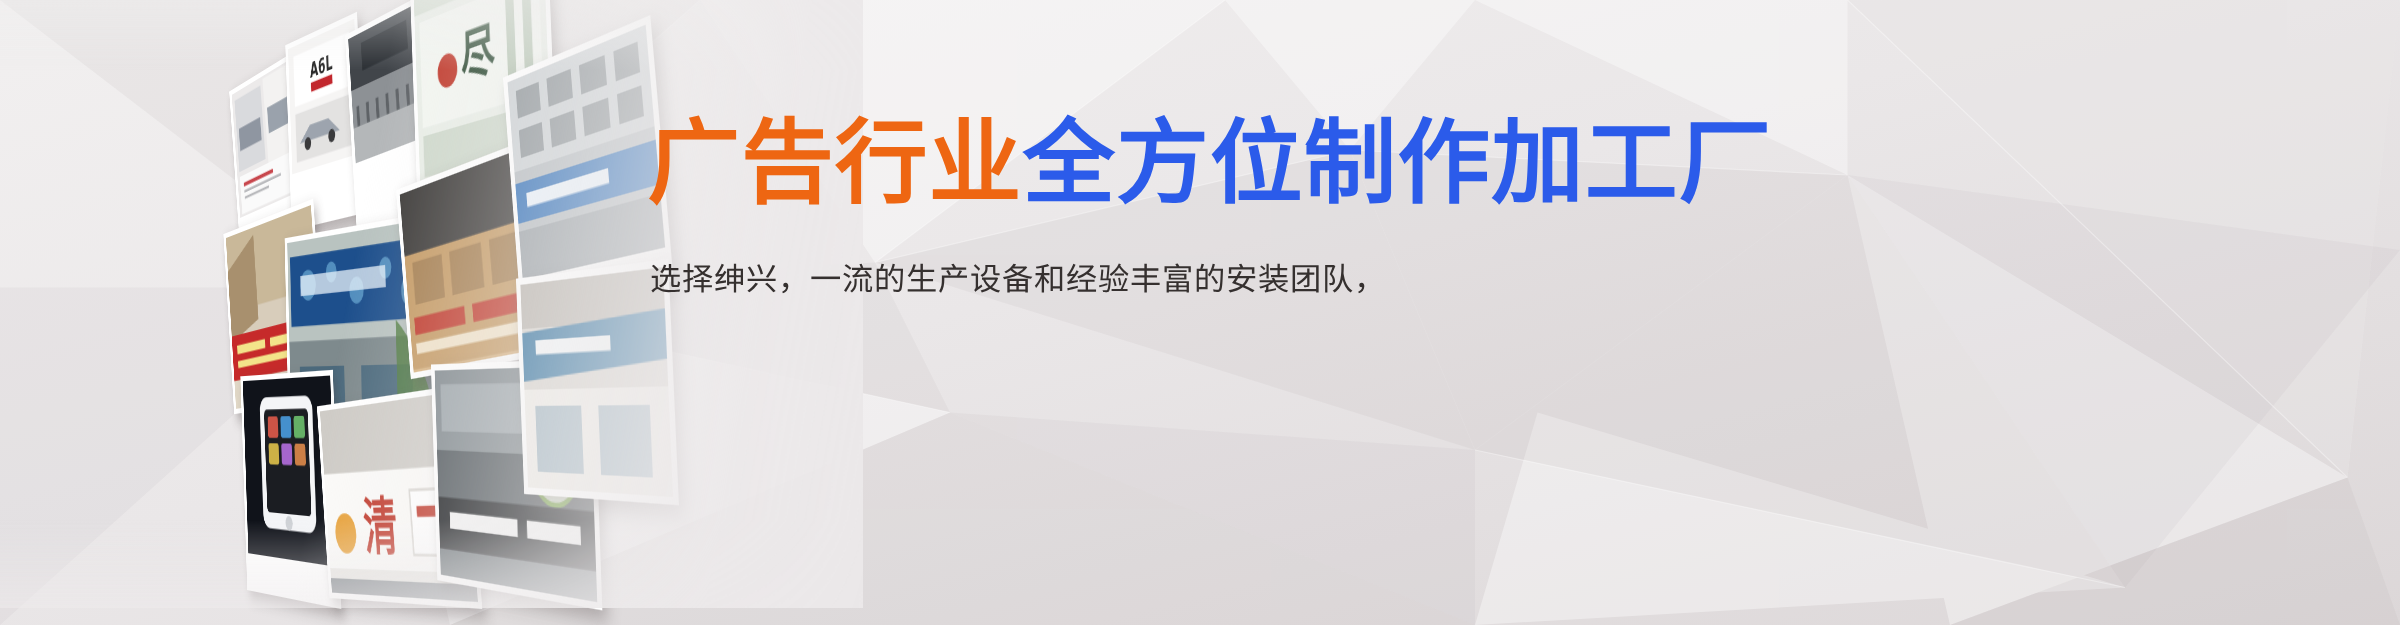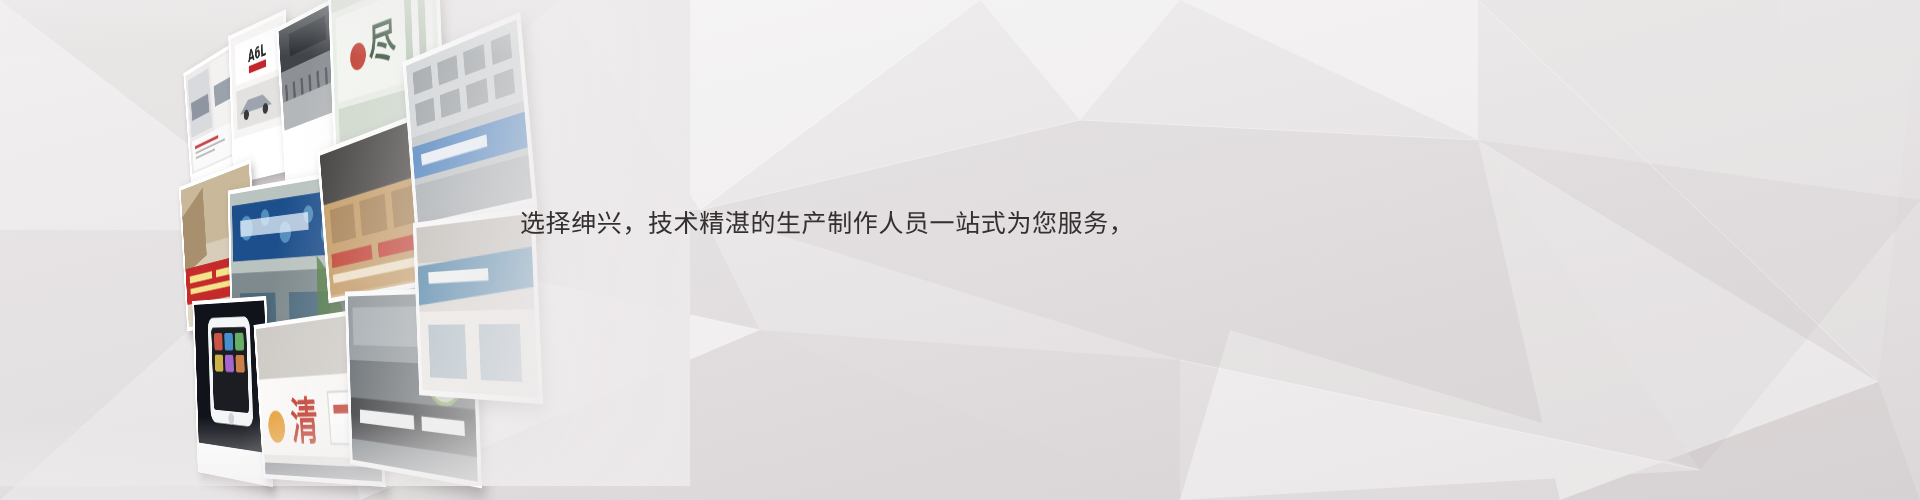--- a/index.html
+++ b/index.html
@@ -324,19 +324,22 @@
       </div>
 
     </div>
 
     <div class="collage-vfade"></div>
     <div class="collage-fade"></div>
   </div>
 
   <div class="copy">
 
+    <div class="headline">
+      <span class="hl-a">广告行业</span><span class="hl-b">全方位制作加工厂</span>
+    </div>
 
     <div class="sub">
-      <span class="l">选择绅兴，技术精湛的生产制作人员一站式为您服务，</span>
+      <span class="l">选择绅兴，一流的生产设备和经验丰富的安装团队，</span>
     </div>
 
   </div>
 </div>
 
 </body></html>

